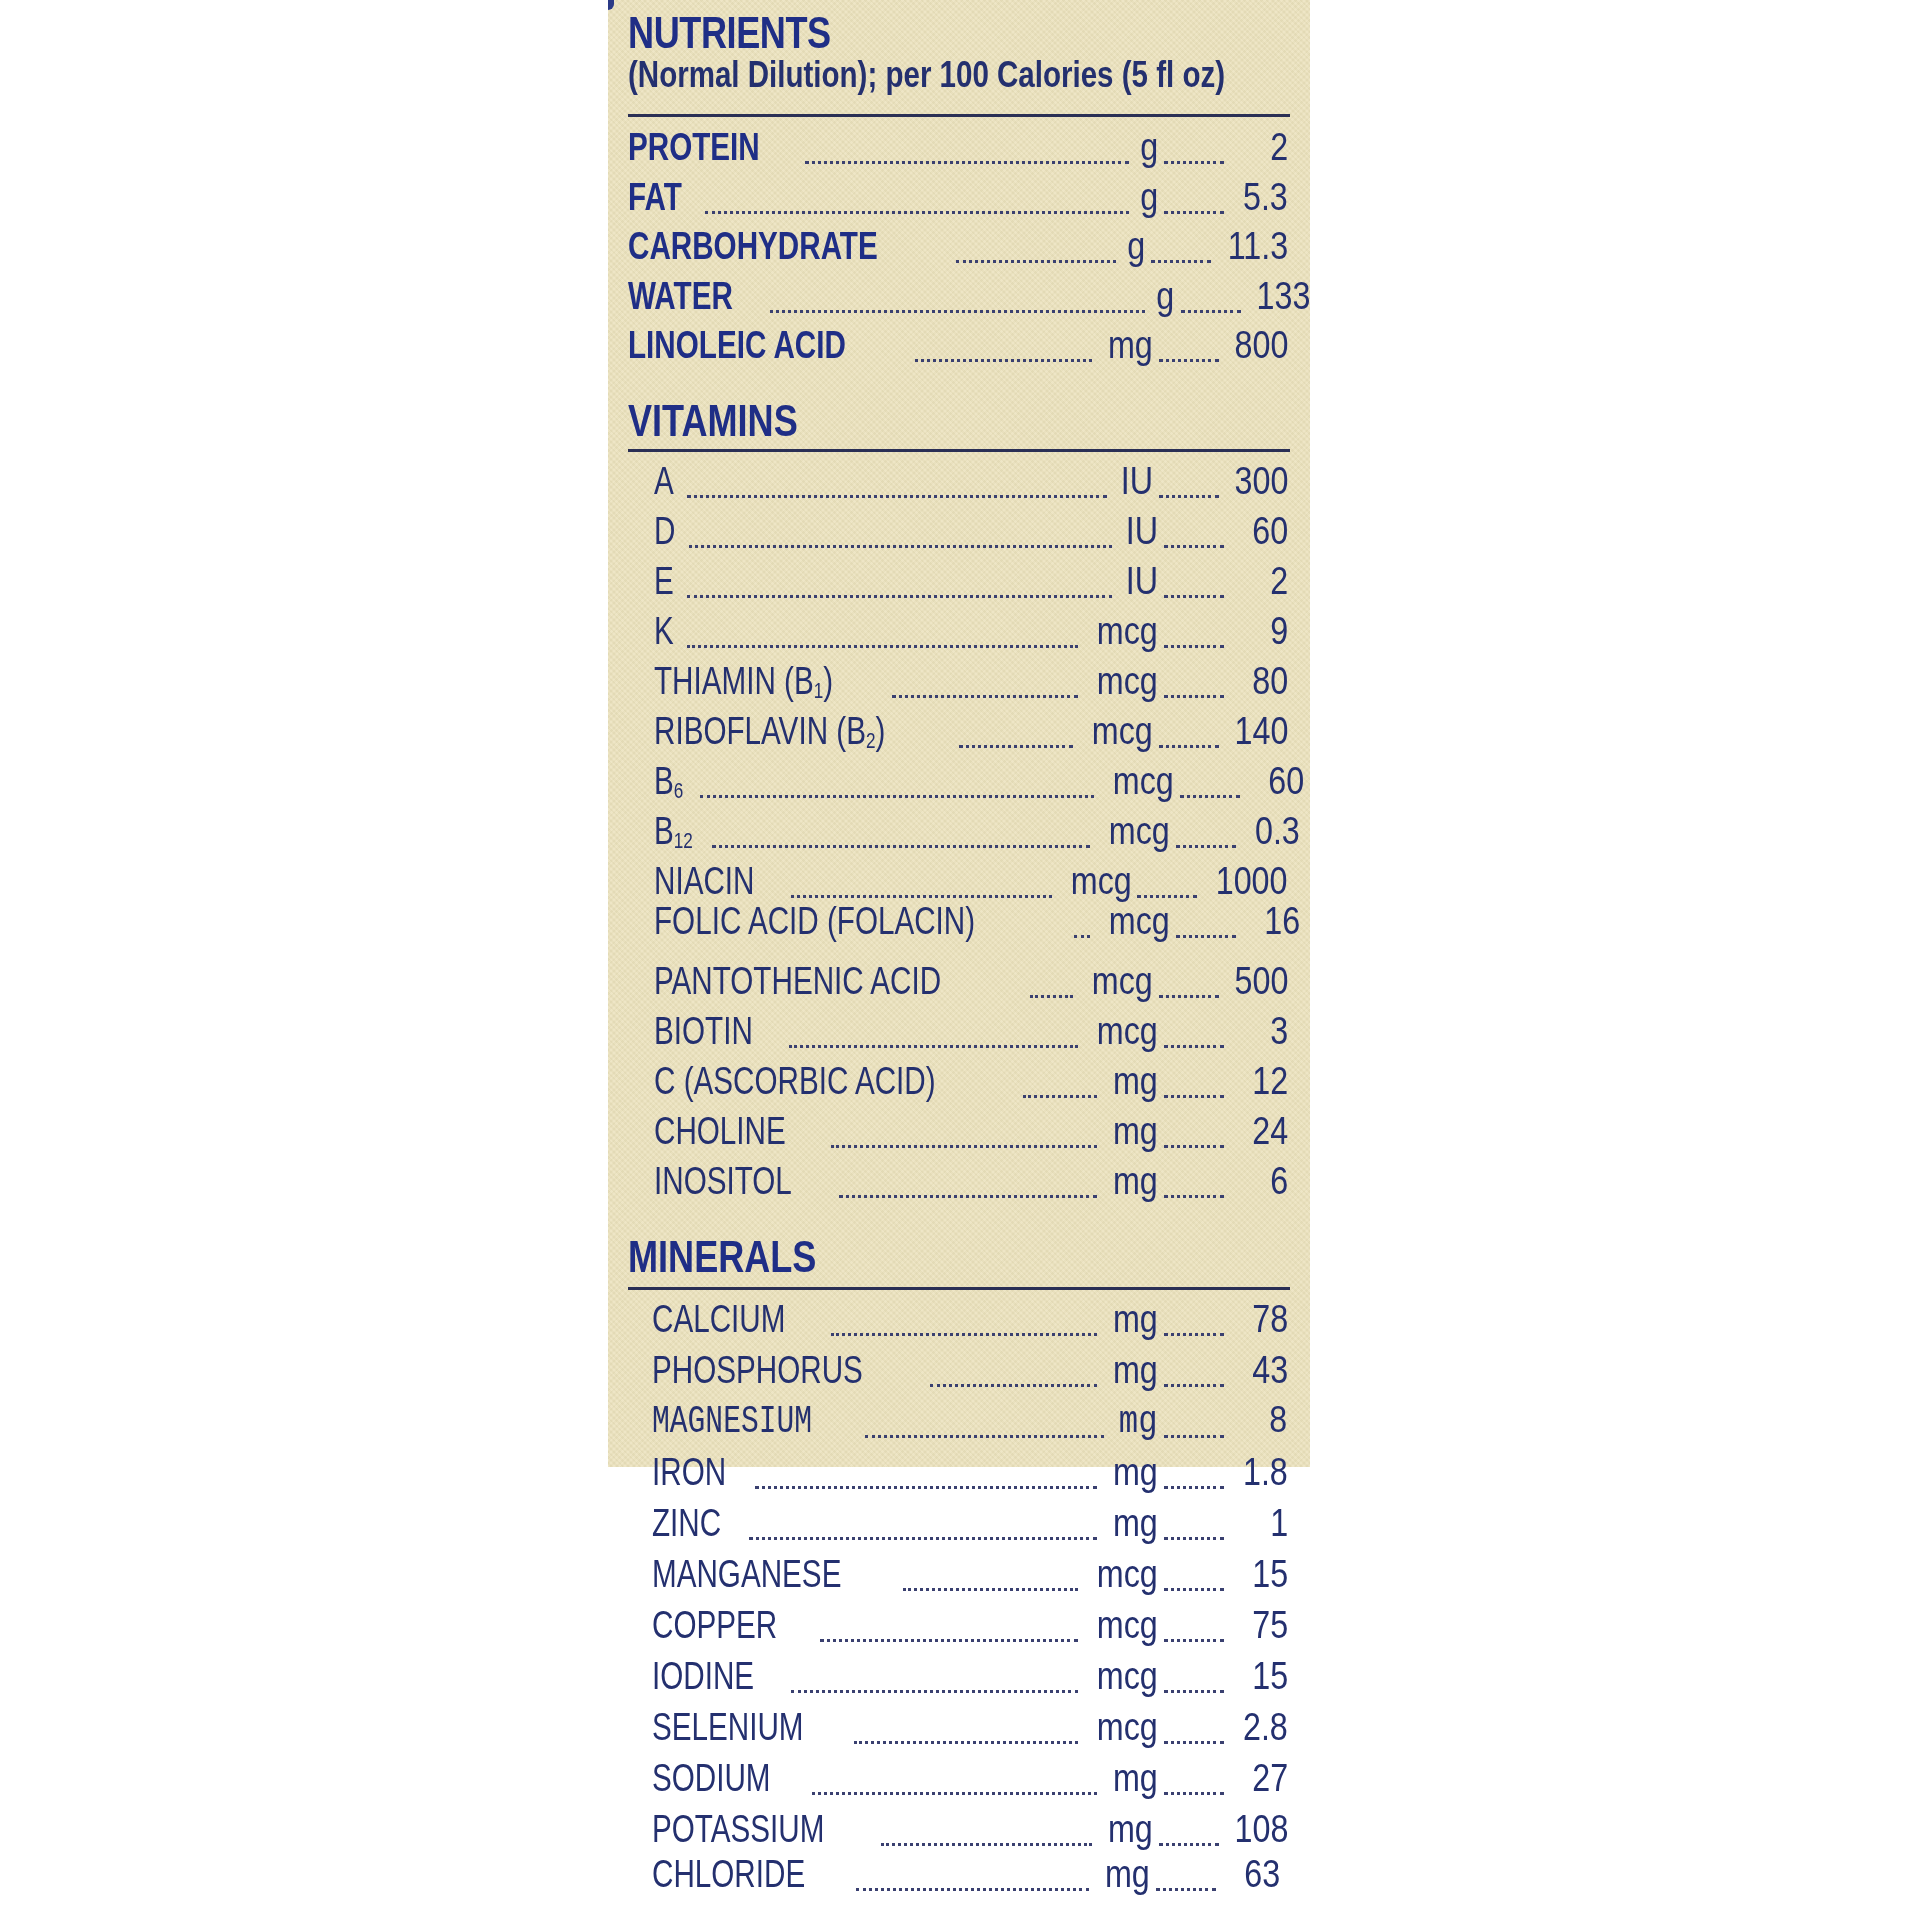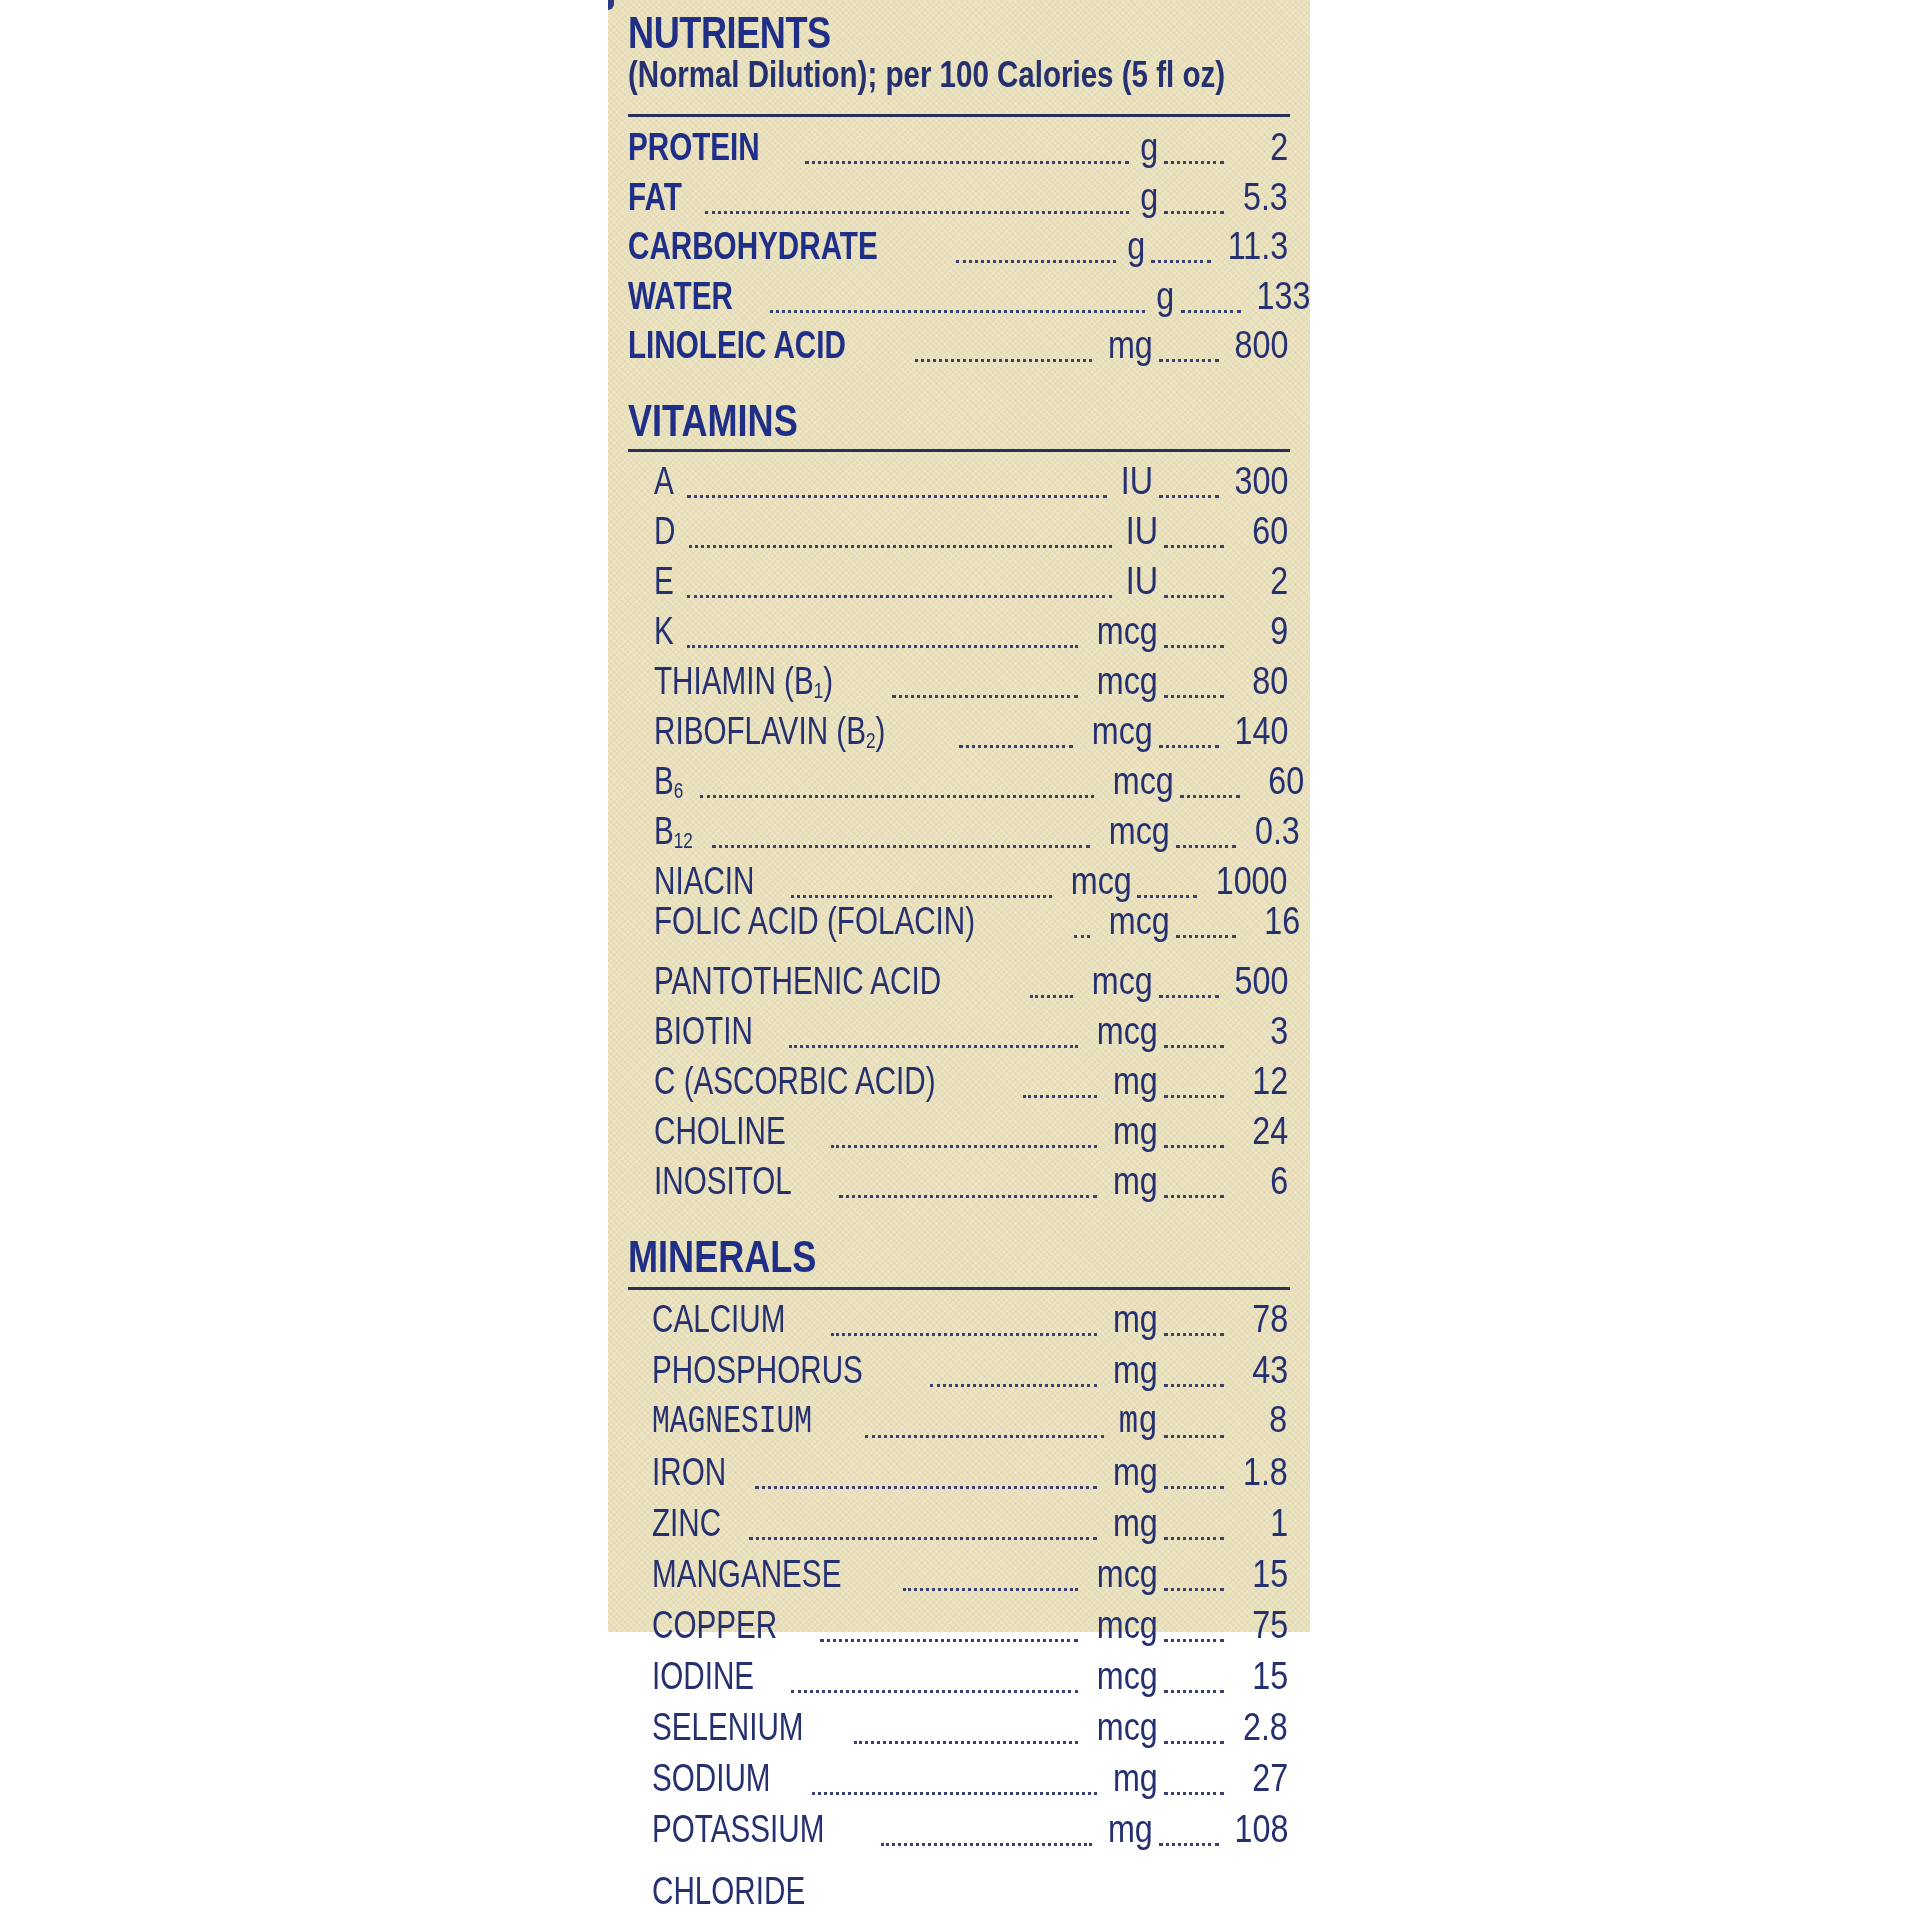--- a/index.html
+++ b/index.html
@@ -6,21 +6,21 @@
     body {
       width: 1920px; height: 1920px;
       background: #ffffff;
       position: relative;
       overflow: hidden;
       font-family: "Liberation Sans", sans-serif;
     }
     .panel {
       position: absolute;
       left: 608px; top: 0;
-      width: 702px; height: 1632px;
+      width: 702px; height: 1467px;
       background-color: #ece2bd;
       background-image:
         repeating-linear-gradient(45deg, rgba(255,255,255,0.08) 0 2px, rgba(0,0,0,0.02) 2px 4px),
         repeating-linear-gradient(-45deg, rgba(255,255,255,0.06) 0 2px, rgba(0,0,0,0.02) 2px 4px);
       color: #24306f;
       box-sizing: border-box;
     }
     .corner-mark {
       position: absolute; left: 0; top: 0;
       width: 6px; height: 10px;
@@ -315,21 +315,21 @@
         <span class="dots2"></span>
         <span class="value"><span class="narrow-r">27</span></span>
       </div>
       <div class="row" style="top: 510px; padding-left: 44px; padding-right: 22px; box-sizing: border-box;">
         <span class="name"><span class="narrow"><span>POTASSIUM</span></span></span>
         <span class="dots1"></span>
         <span class="unit"><span class="narrow-r">mg</span></span>
         <span class="dots2"></span>
         <span class="value"><span class="narrow-r">108</span></span>
       </div>
-      <div class="row" style="top: 572px; padding-left: 44px; padding-right: 30px; box-sizing: border-box; flex-direction: column;">
+      <div class="row" style="top: 555px; padding-left: 44px; padding-right: 30px; box-sizing: border-box;">
         <span class="name"><span class="narrow"><span>CHLORIDE</span></span></span>
         <span class="dots1"></span>
         <span class="unit"><span class="narrow-r">mg</span></span>
         <span class="dots2"></span>
         <span class="value"><span class="narrow-r">63</span></span>
       </div>
     </div>
 </div>
 
 </body></html>

